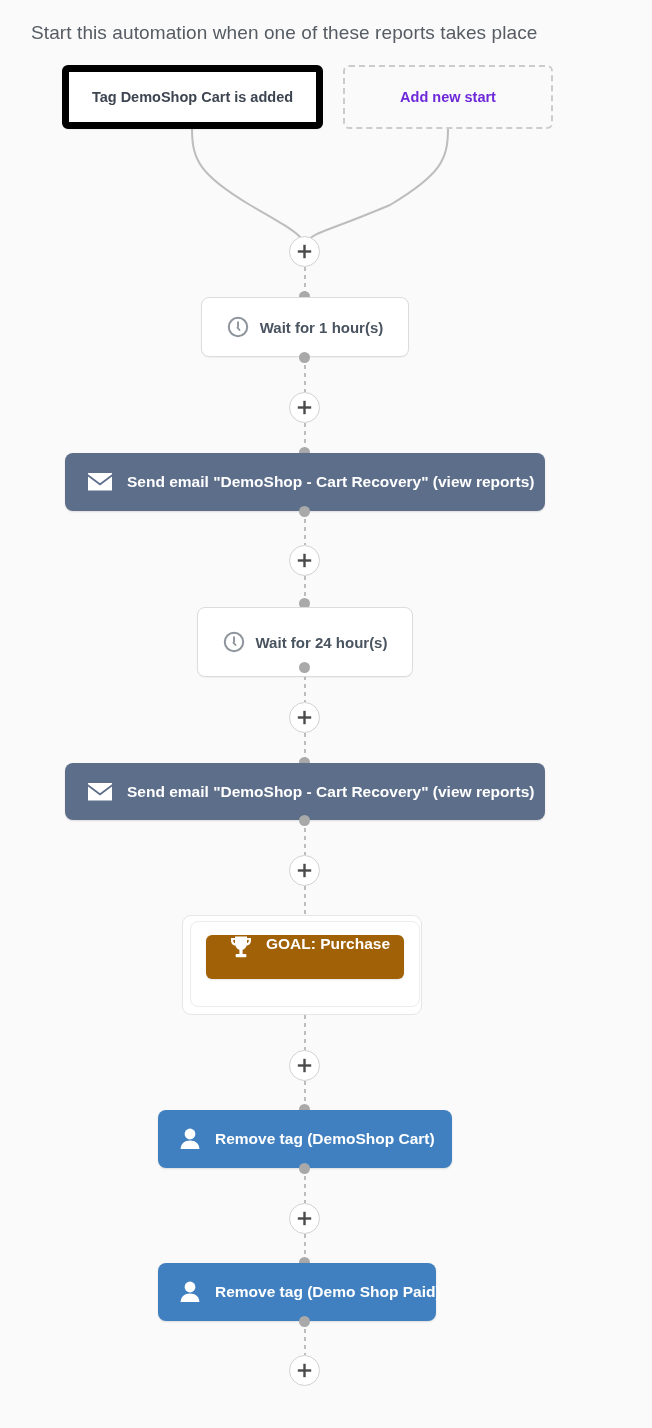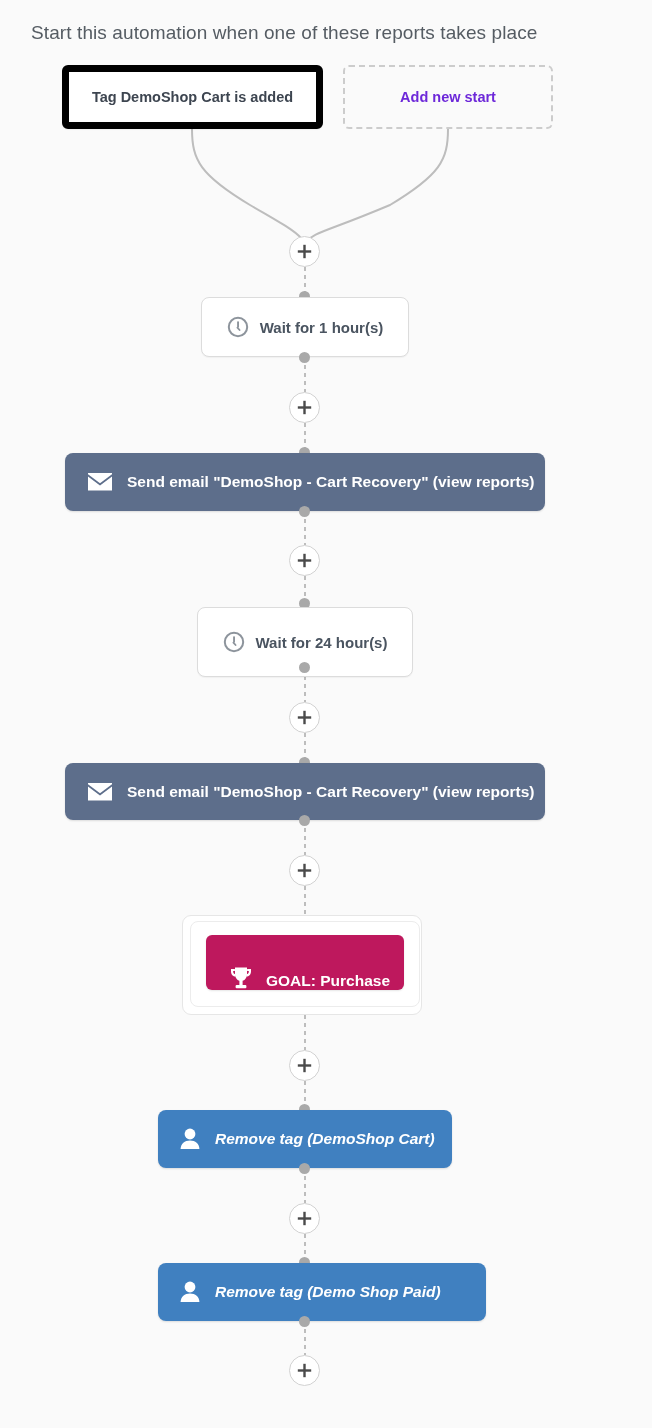--- a/index.html
+++ b/index.html
@@ -126,21 +126,20 @@
     background: #4080c0;
     padding-left: 20px;
     box-shadow: 0 1px 2px rgba(0,0,0,.12);
   }
   .node.tag .node-label {
     font-size: 15.5px;
     font-weight: bold;
     color: #ffffff;
     margin-left: 13px;
     white-space: nowrap;
-    font-style: italic;
   }
 
   
   .goal-outer {
     position: absolute;
     left: 182px; top: 915px;
     width: 240px; height: 100px;
     box-sizing: border-box;
     background: #ffffff;
     border: 1px solid #e6e6e6;
@@ -151,26 +150,26 @@
     left: 190px; top: 921px;
     width: 230px; height: 86px;
     box-sizing: border-box;
     background: #ffffff;
     border: 1px solid #ececec;
     border-radius: 8px;
   }
   .goal-btn {
     position: absolute;
     left: 206px; top: 935px;
-    width: 198px; height: 55px;
-    box-sizing: border-box;
-    background: #be185d;
+    width: 198px; height: 44px;
+    box-sizing: border-box;
+    background: #a16207;
     border-radius: 6px;
     display: flex;
-    align-items: flex-end;
+    align-items: flex-start;
     padding-left: 22px;
     box-shadow: 0 1px 2px rgba(0,0,0,.1);
   }
   .goal-btn .node-label {
     font-size: 15.5px;
     font-weight: bold;
     color: #ffffff;
     margin-left: 12px;
     white-space: nowrap;
   }
@@ -333,21 +332,21 @@
 <div class="node-dot" style="left:299px; top:1163px;"></div>
 
 <div class="plus-btn" style="left:289px; top:1203px;">
   <svg width="15" height="15" viewBox="0 0 15 15">
     <rect x="6.3" y="0.8" width="2.4" height="13.4" fill="#4a4a4a"></rect>
     <rect x="0.8" y="6.3" width="13.4" height="2.4" fill="#4a4a4a"></rect>
   </svg>
 </div>
 
 <div class="node-dot" style="left:299px; top:1257px;"></div>
-<div class="node tag" style="left:158px; top:1263px; width:328px; height:58px;text-align:right;">
+<div class="node tag" style="left:158px; top:1263px; width:278px; height:58px;text-align:right;">
   <span class="icon">
     <svg width="24" height="24" viewBox="0 0 24 24">
       <circle cx="12" cy="7" r="5.4" fill="#ffffff"></circle>
       <path d="M2.6 22 C2.6 16.6 6.8 13.4 12 13.4 C17.2 13.4 21.4 16.6 21.4 22 Z" fill="#ffffff"></path>
     </svg>
   </span>
   <span class="node-label">Remove tag (Demo Shop Paid)</span>
 </div>
 <div class="node-dot" style="left:299px; top:1316px;"></div>
 

